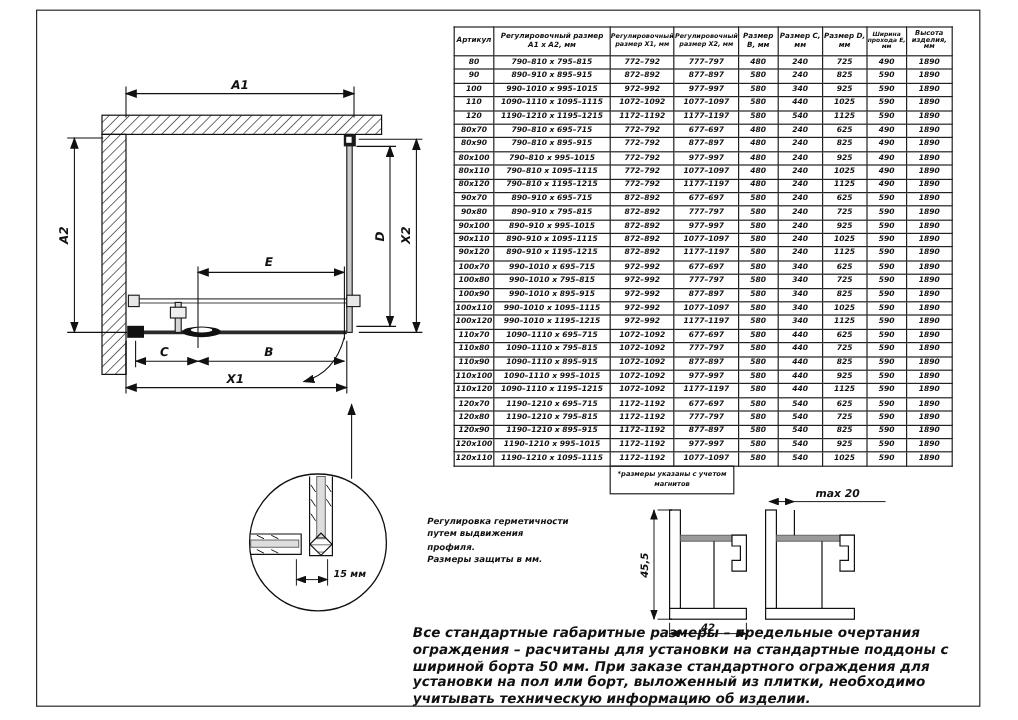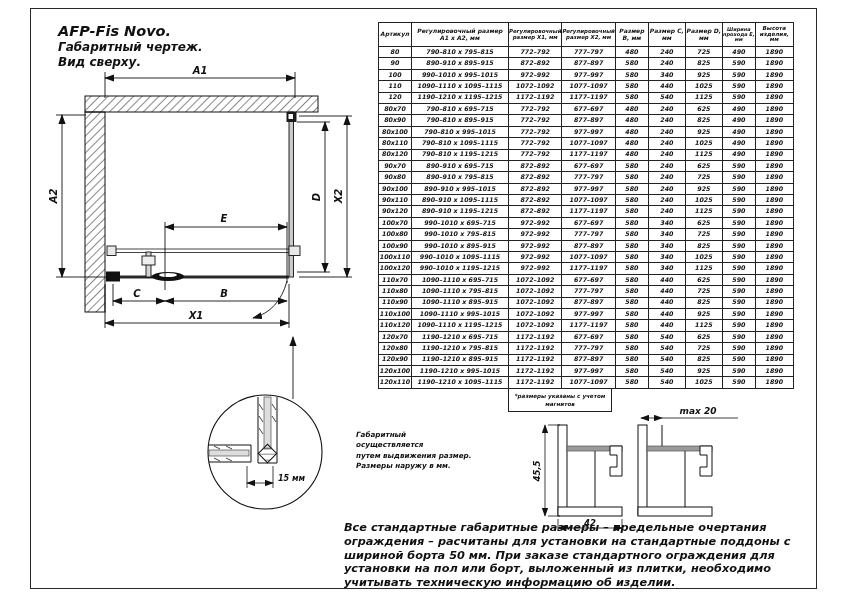--- a/index.html
+++ b/index.html
@@ -37,25 +37,20 @@
   
   #bottomtext{position:absolute;left:344px;top:521px;width:478px;font-size:11.3px;
       font-style:italic;font-weight:bold;line-height:1.22;}
 </style>
 </head>
 <body>
 
 <div id="stage">
   <div id="frame"></div>
 
-  <div id="title">
-    <div class="t1">AFP-Fis Novo.</div>
-    <div class="t2">Габаритный чертеж.</div>
-    <div class="t2">Вид сверху.</div>
-  </div>
 
   <svg id="draw" width="424" height="600" viewBox="0 0 424 600">
     <defs>
       <pattern id="hatch" patternUnits="userSpaceOnUse" width="6" height="6" patternTransform="rotate(45)">
         <line x1="0" y1="0" x2="0" y2="6" stroke="#222" stroke-width="1.1"></line>
       </pattern>
       <marker id="arr" markerWidth="11" markerHeight="8" refX="10" refY="4" orient="auto-start-reverse">
         <path d="M0,0 L11,4 L0,8 z" fill="#111"></path>
       </marker>
     </defs>
@@ -557,20 +552,20 @@
           <td>1025</td>
           <td>590</td>
           <td>1890</td>
         </tr>
       </tbody>
   </table>
 
   <div id="footnote">*размеры указаны с учетом магнитов</div>
 
   <div id="regnote">
-    <div>Габаритный осуществляется</div>
-    <div>путем выдвижения размер.</div>
-    <div>Размеры наружу в мм.</div>
+    <div>Регулировка герметичности</div>
+    <div>путем выдвижения профиля.</div>
+    <div>Размеры защиты в мм.</div>
   </div>
 
 
   <div id="bottomtext">Все стандартные габаритные размеры – предельные очертания ограждения – расчитаны для установки на стандартные поддоны с шириной борта 50 мм. При заказе стандартного ограждения для установки на пол или борт, выложенный из плитки, необходимо учитывать техническую информацию об изделии.</div>
 </div>
 
 </body></html>

